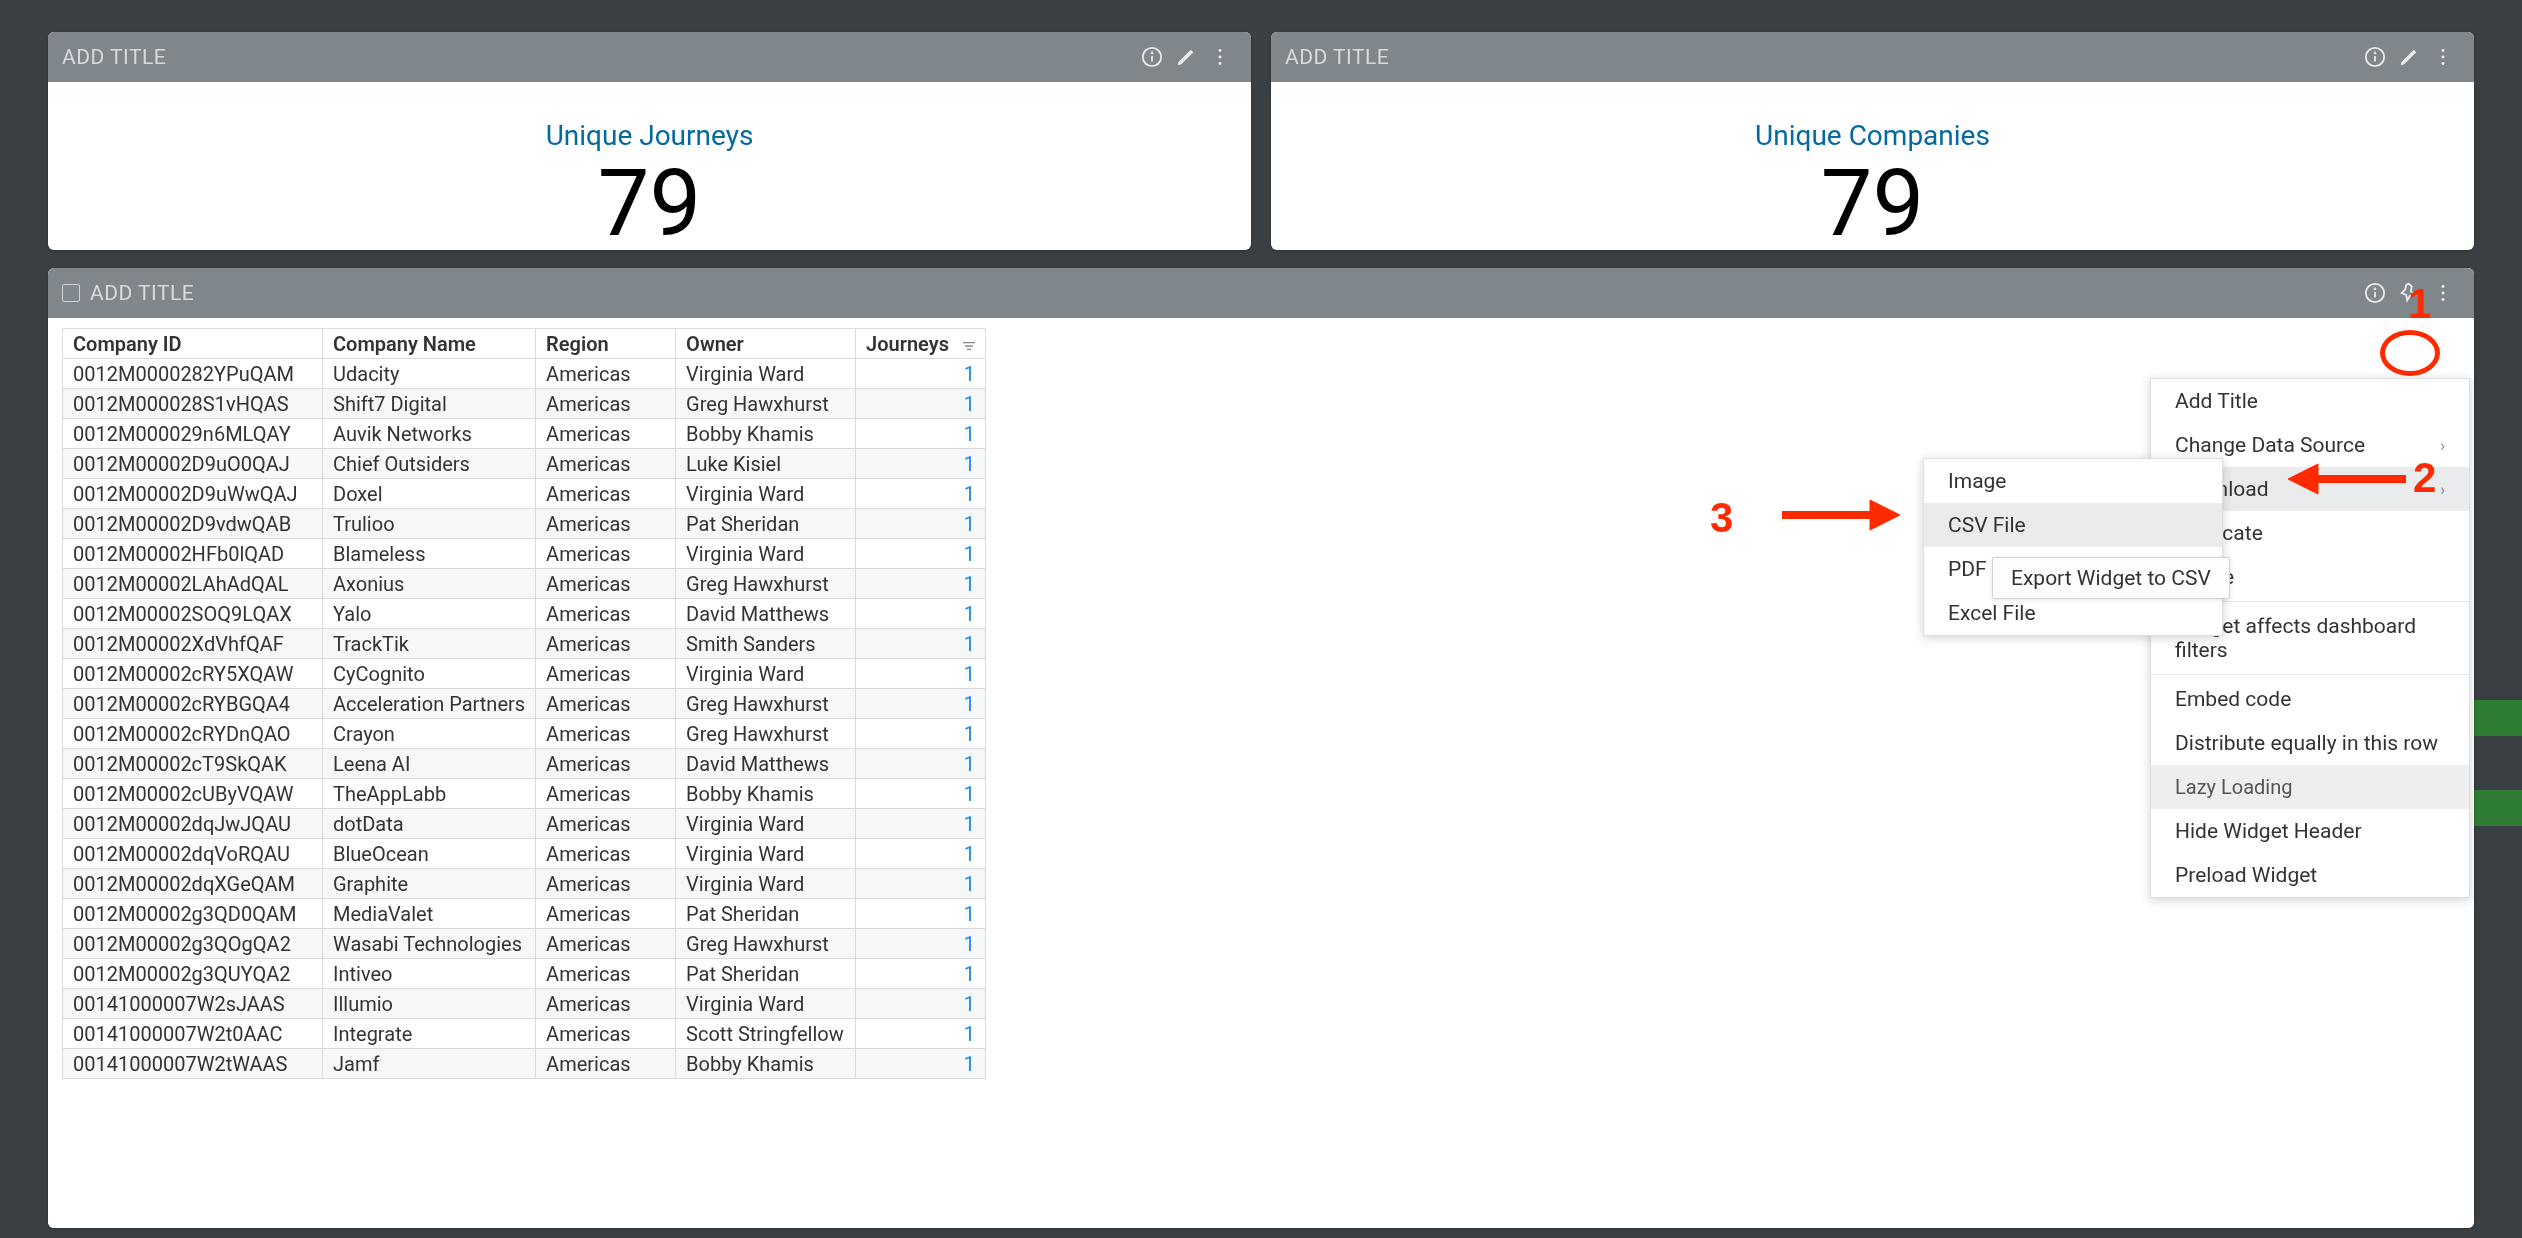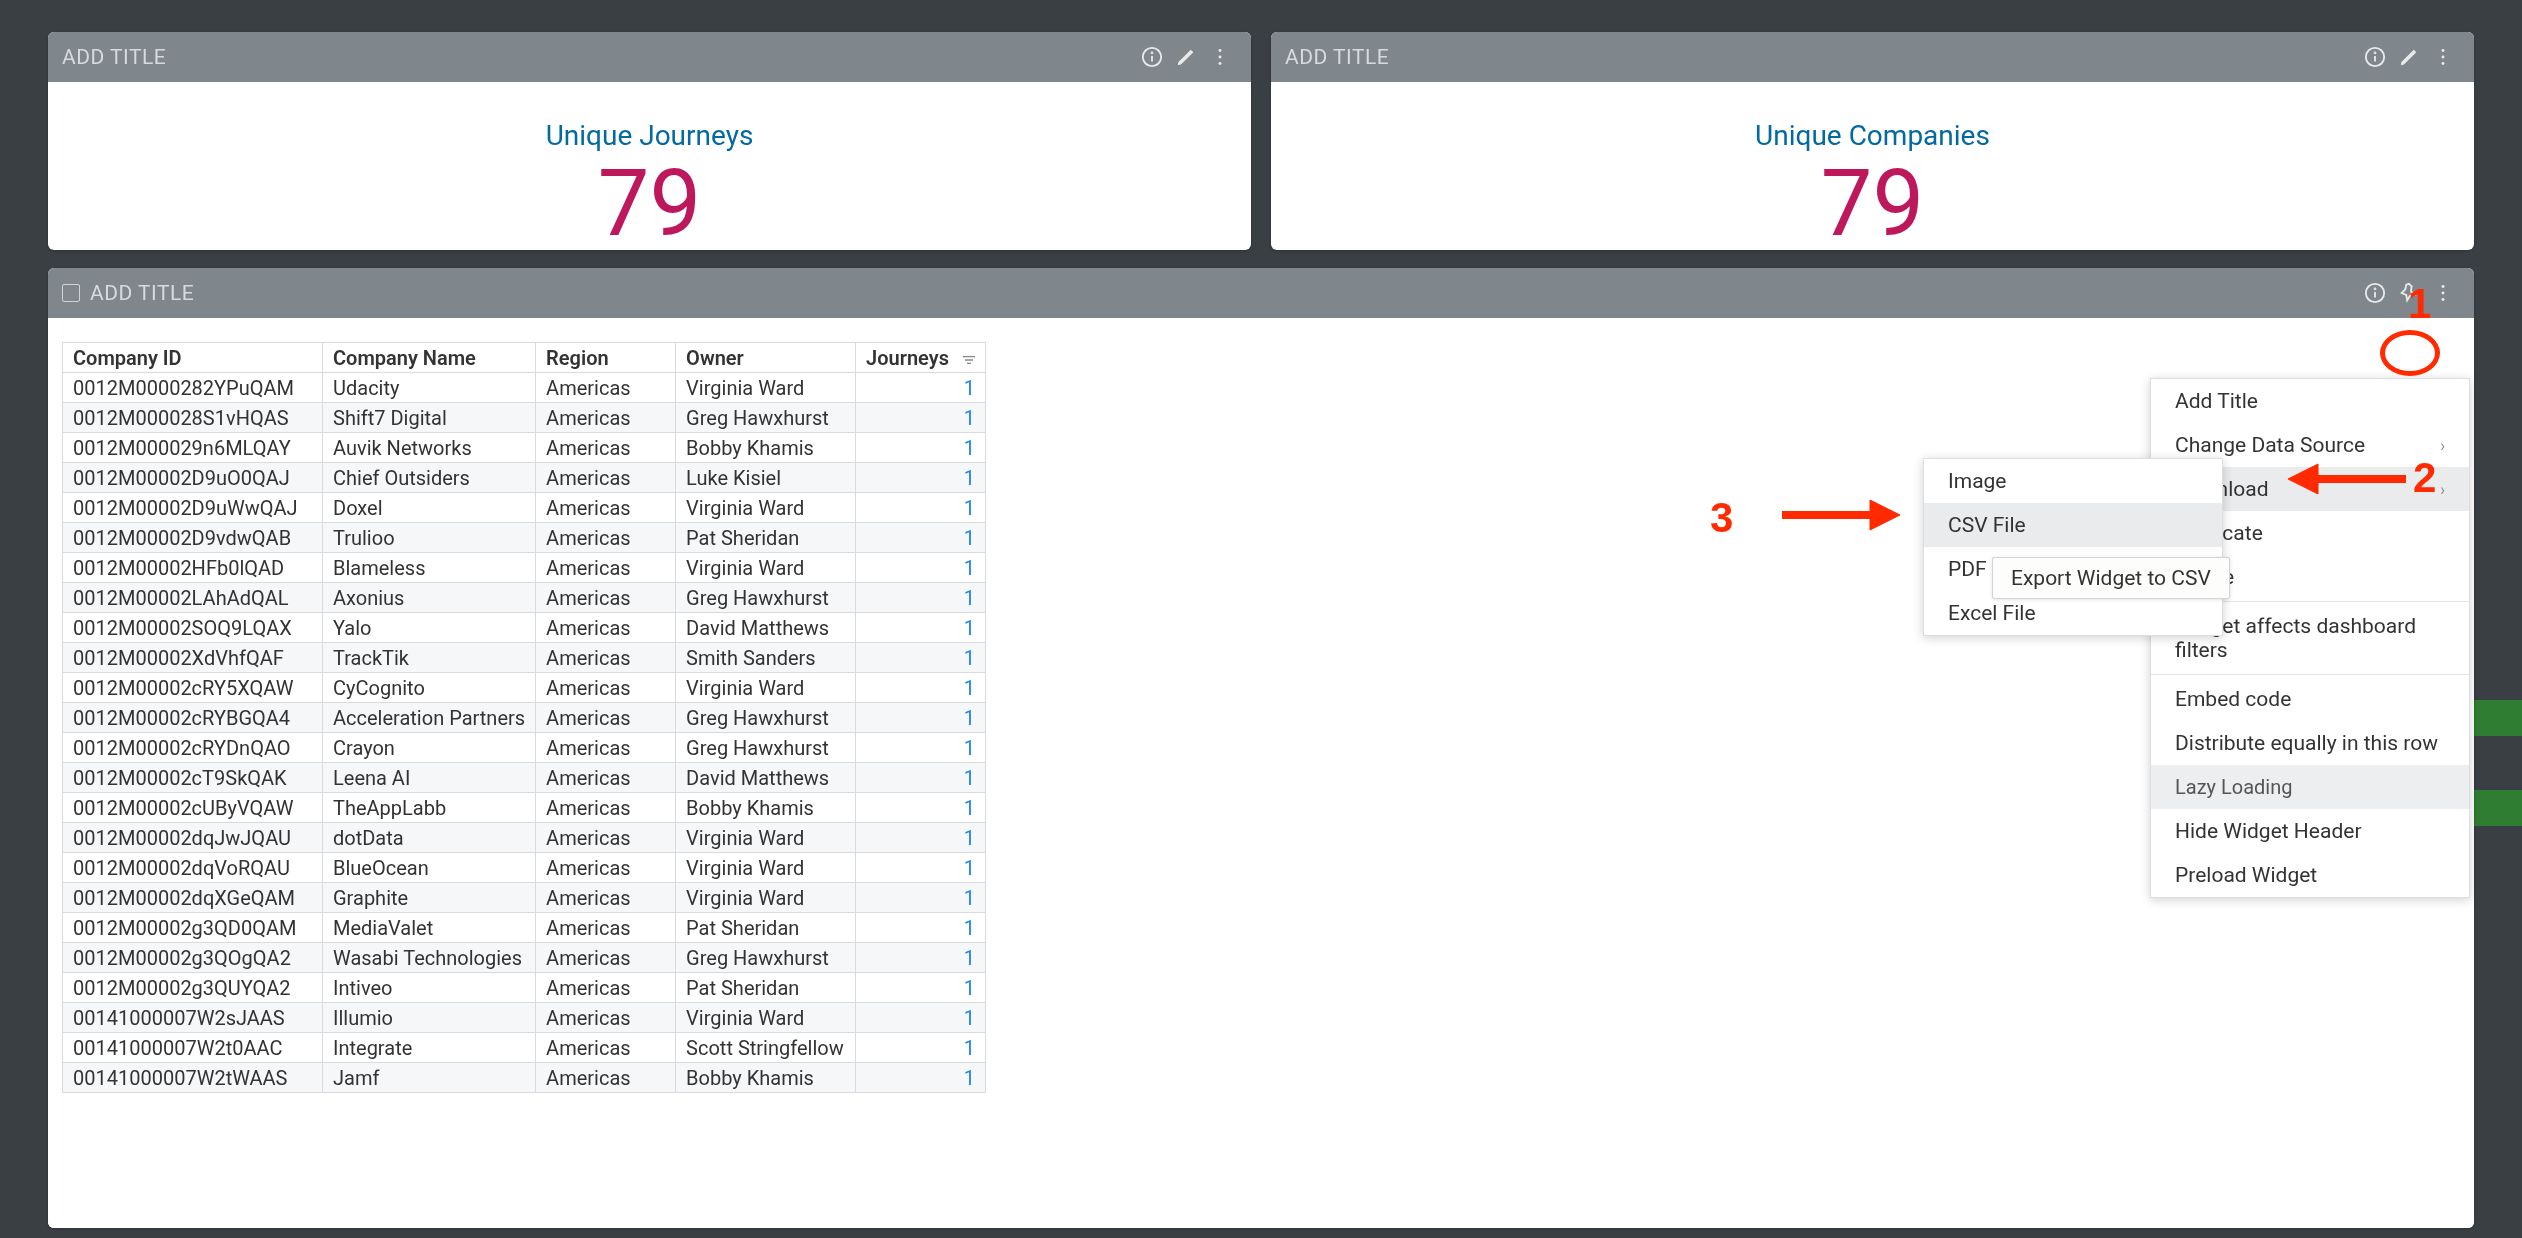--- a/index.html
+++ b/index.html
@@ -41,25 +41,25 @@
     width: 34px; height: 34px;
     display: flex; align-items: center; justify-content: center;
     color: #eceded; cursor: pointer;
     border-radius: 4px;
   }
   .stat-body {
     flex: 1; display: flex; flex-direction: column; align-items: center; justify-content: center;
     height: 230px;
   }
   .stat-label { font-size: 28px; color: #0369a1; font-weight: 400; margin-top: 37px; }
-  .stat-value { font-size: 92px; color: #be185d; font-weight: 400; line-height: 1; margin-top: 6px; }
+  .stat-value { font-size: 92px; color: #000000; font-weight: 400; line-height: 1; margin-top: 6px; }
 
   .table-widget { margin-top: 18px; flex: 1; min-height: 0; }
   .table-wrap { background: #fff; flex:1; overflow: hidden; padding: 10px 14px 2px 14px; position: relative;}
-  table { border-collapse: collapse; font-size: 20px; color: #333; margin-top: 14px; }
+  table { border-collapse: collapse; font-size: 20px; color: #333; }
   th, td {
     border: 1px solid #d8dbdd;
     padding: 2px 10px;
     height: 30px;
     text-align: left;
     white-space: nowrap;
   }
   th {
     background: #fff;
     font-weight: 600;

